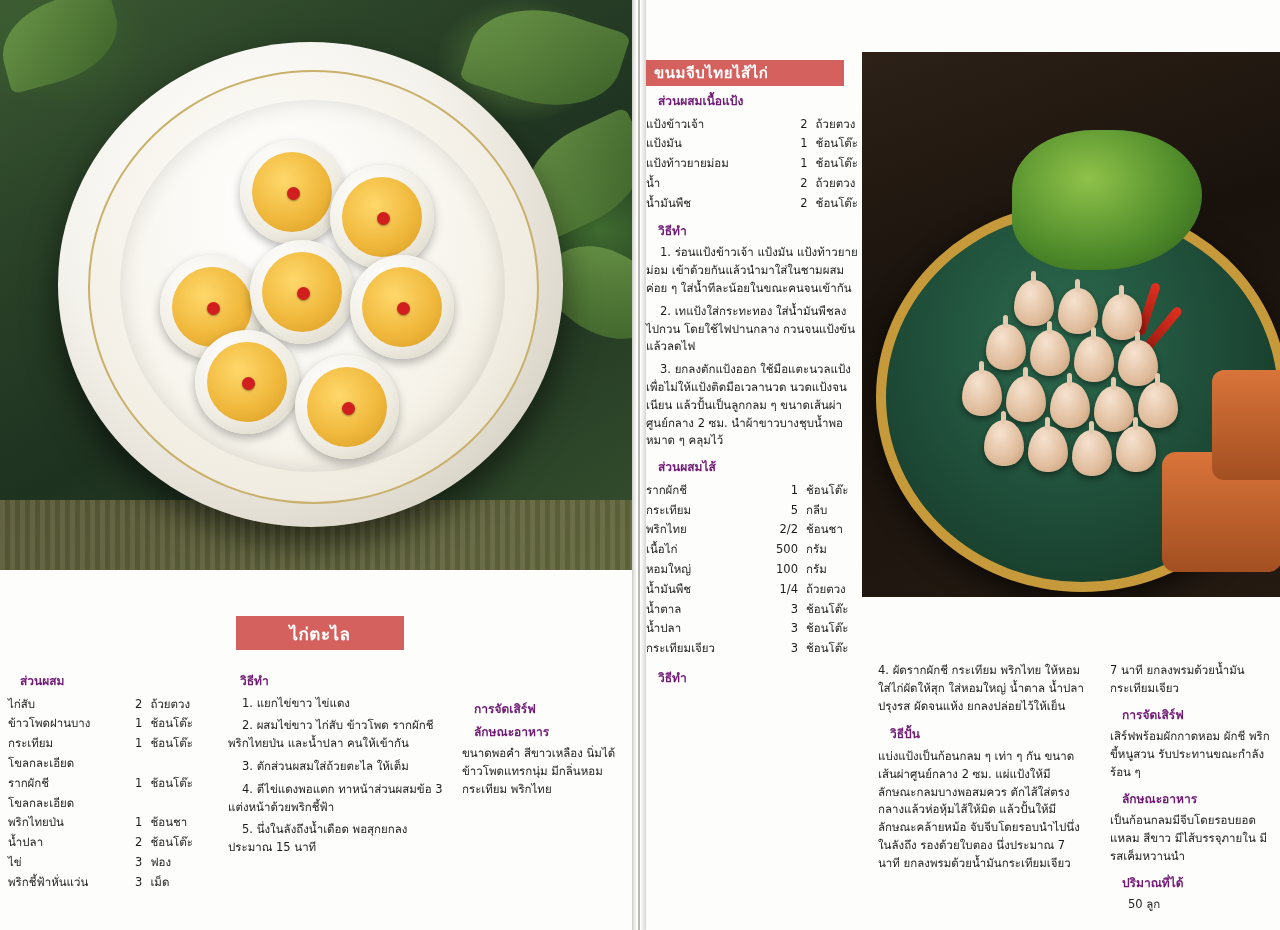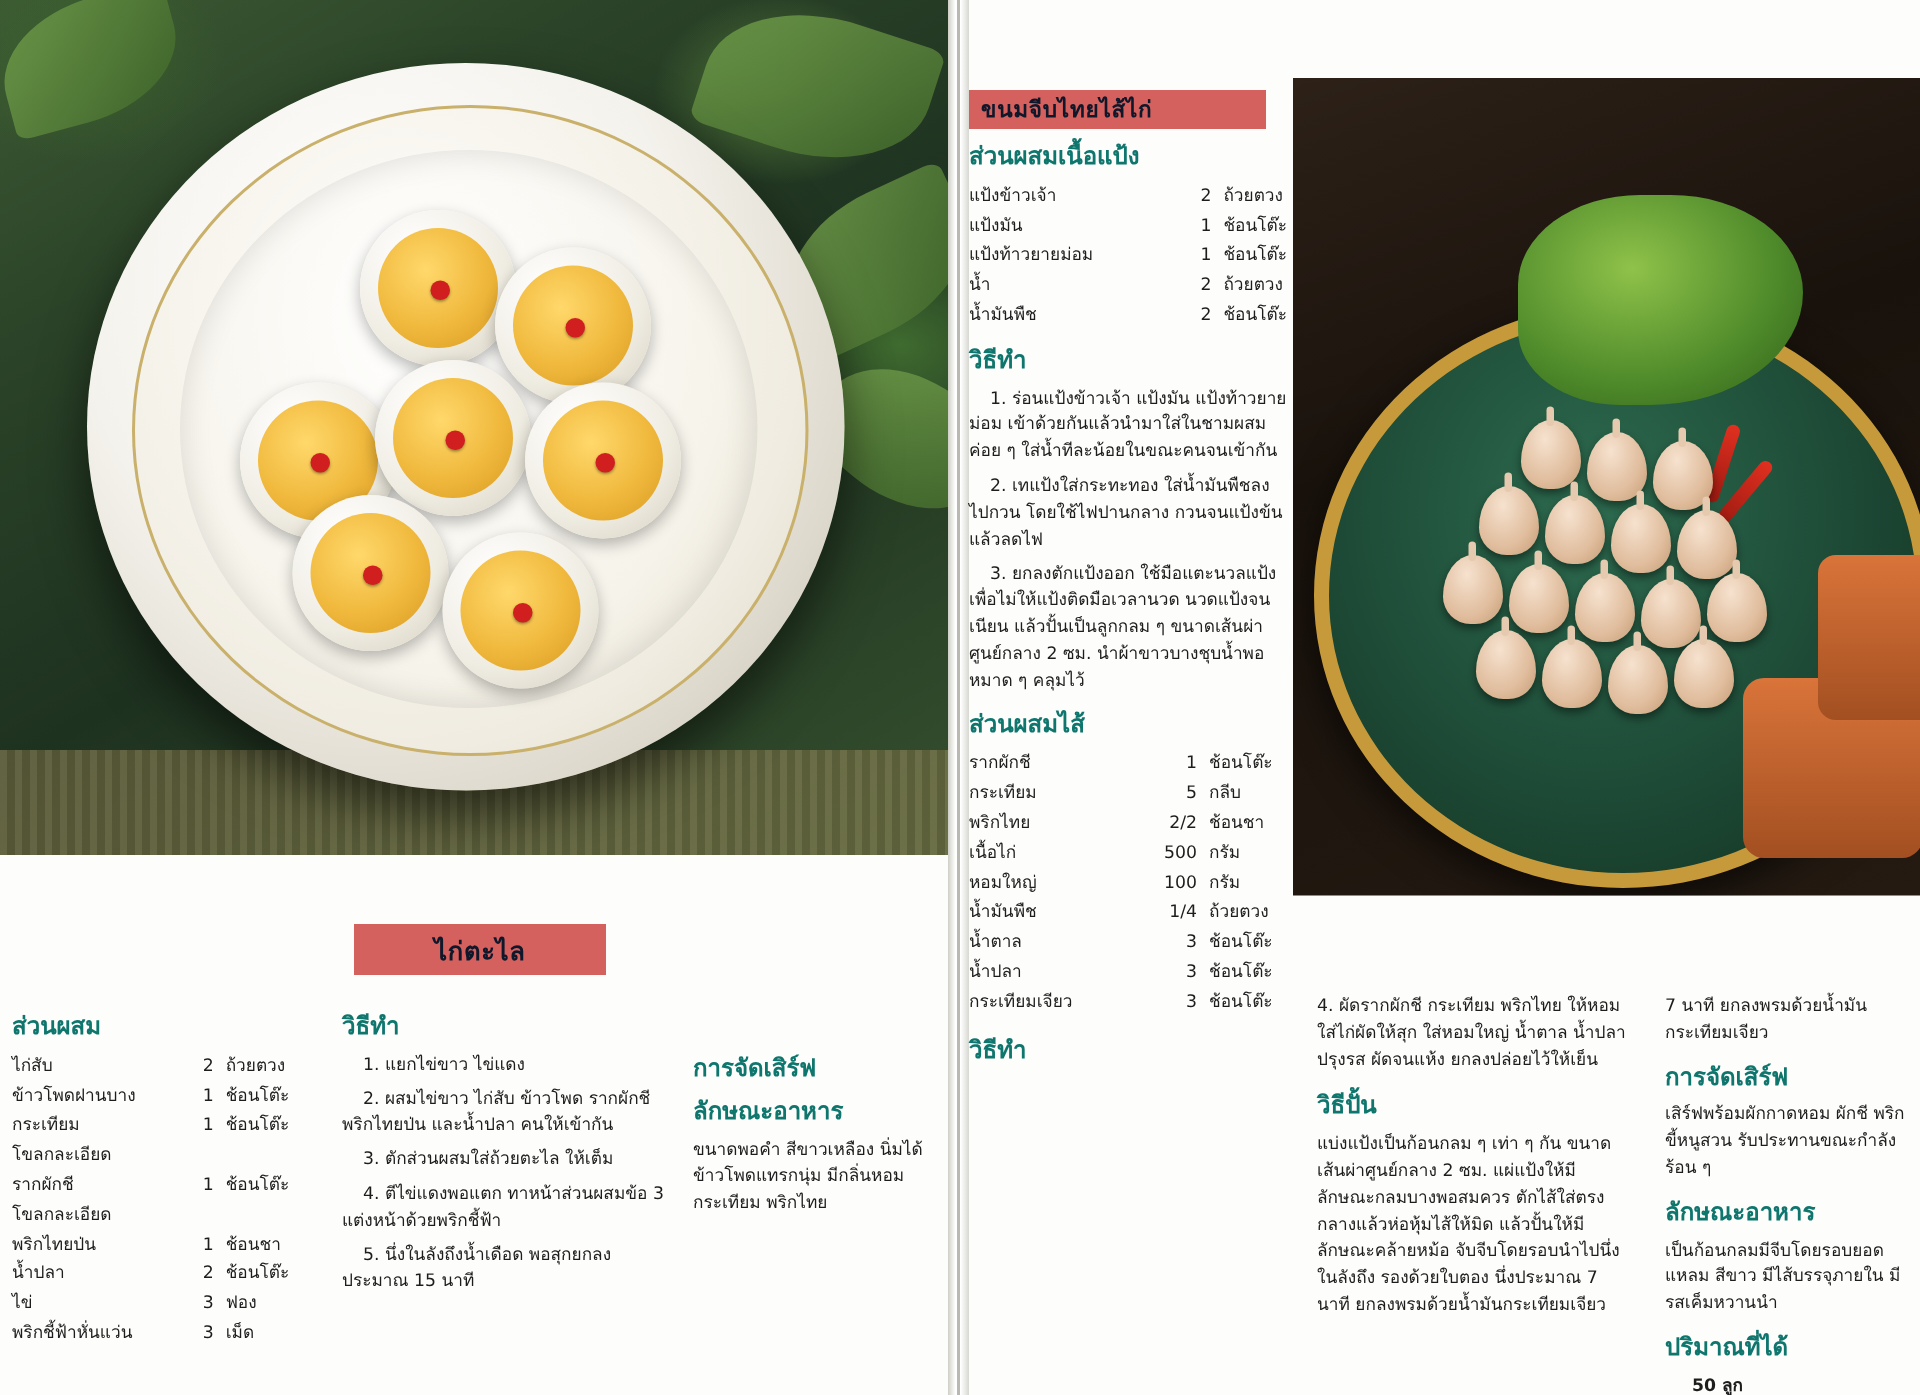--- a/index.html
+++ b/index.html
@@ -45,26 +45,26 @@
   .dumpling{position:absolute;width:40px;height:46px;border-radius:50% 50% 46% 46%/60% 60% 40% 40%;
     background:radial-gradient(ellipse at 40% 28%, #f6e2cf, #e0bd9d 60%, #c69c76 100%);
     box-shadow:0 3px 6px rgba(0,0,0,.45);}
   .dumpling:after{content:"";position:absolute;left:17px;top:-9px;width:5px;height:13px;border-radius:3px;background:#e6caaf;}
   .greens{position:absolute;left:150px;top:78px;width:190px;height:140px;border-radius:48% 52% 60% 40%;
     background:radial-gradient(ellipse at 40% 35%, #8fc24a, #4e8a2a 60%, #2f5d18 100%);}
   .chili{position:absolute;width:9px;height:54px;border-radius:5px;background:linear-gradient(180deg,#e03020,#9b1a10);transform:rotate(18deg);}
   .pot{position:absolute;border-radius:10px;background:linear-gradient(180deg,#d9743a,#a34f21);}
 
   
-  .banner{position:absolute;background:#d4615e;color:#0f172a;font-weight:bold;
+  .banner{position:absolute;background:#d4615e;color:#ffffff;font-weight:bold;
           display:flex;align-items:center;justify-content:center;letter-spacing:.5px;}
   .banner-left{left:236px;top:616px;width:168px;height:34px;font-size:17px;}
   .banner-right{left:646px;top:60px;width:190px;height:26px;font-size:15px;justify-content:flex-start;padding-left:8px;}
 
-  h3.sec{font-size:16px;font-weight:bold;margin:0 0 4px 0;color:#0f766e;}
+  h3.sec{font-size:12px;font-weight:bold;margin:0 0 4px 12px;color:#701a75;}
   .col{position:absolute;font-size:11.5px;line-height:1.55;color:#1d1d1d;}
 
   
   table.ing{border-collapse:collapse;font-size:11.5px;}
   table.ing td{padding:1px 0;vertical-align:top;}
   table.ing td.n{text-align:right;padding-right:8px;width:42px;}
   table.ing td.u{white-space:nowrap;}
   table.ing td.name{padding-right:10px;white-space:nowrap;}
   ol.steps{margin:2px 0 0 0;padding-left:0;list-style:none;}
   ol.steps li{margin-bottom:5px;text-indent:14px;}
@@ -310,16 +310,16 @@
     <p class="para">แบ่งแป้งเป็นก้อนกลม ๆ เท่า ๆ กัน ขนาดเส้นผ่าศูนย์กลาง 2 ซม. แผ่แป้งให้มีลักษณะกลมบางพอสมควร ตักไส้ใส่ตรงกลางแล้วห่อหุ้มไส้ให้มิด แล้วปั้นให้มีลักษณะคล้ายหม้อ จับจีบโดยรอบนำไปนึ่งในลังถึง รองด้วยใบตอง นึ่งประมาณ 7 นาที ยกลงพรมด้วยน้ำมันกระเทียมเจียว</p>
   </div>
 
   <div class="col" style="left:1110px;top:660px;width:162px;">
     <p class="para">7 นาที ยกลงพรมด้วยน้ำมันกระเทียมเจียว</p>
     <h3 class="sec">การจัดเสิร์ฟ</h3>
     <p class="para">เสิร์ฟพร้อมผักกาดหอม ผักชี พริกขี้หนูสวน รับประทานขณะกำลังร้อน ๆ</p>
     <h3 class="sec">ลักษณะอาหาร</h3>
     <p class="para">เป็นก้อนกลมมีจีบโดยรอบยอดแหลม สีขาว มีไส้บรรจุภายใน มีรสเค็มหวานนำ</p>
     <h3 class="sec">ปริมาณที่ได้</h3>
-    <p class="para" style="padding-left:18px;font-weight:bold;">50 ลูก</p>
+    <p class="para" style="padding-left:18px;">50 ลูก</p>
   </div>
 
 </div>
 
 </body></html>

